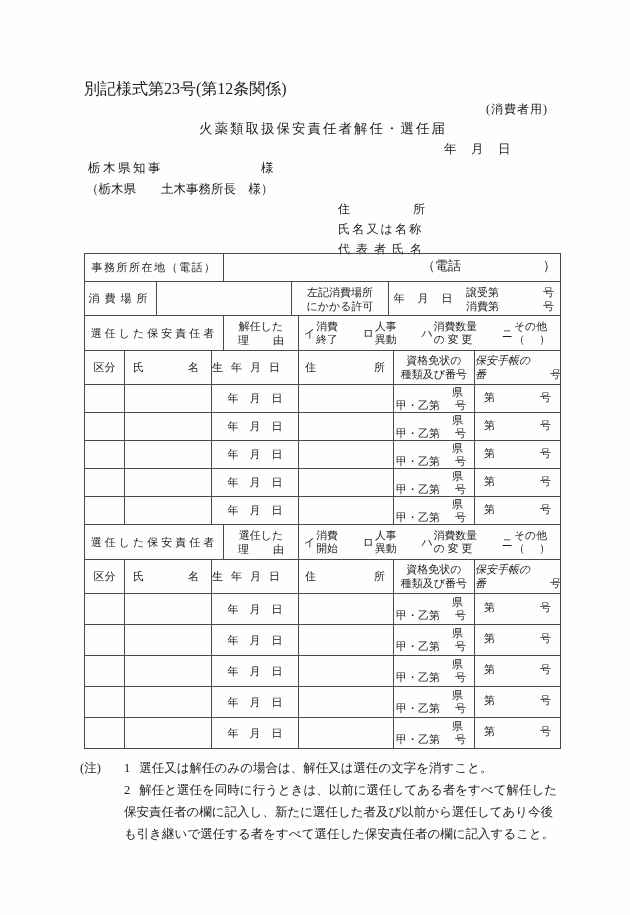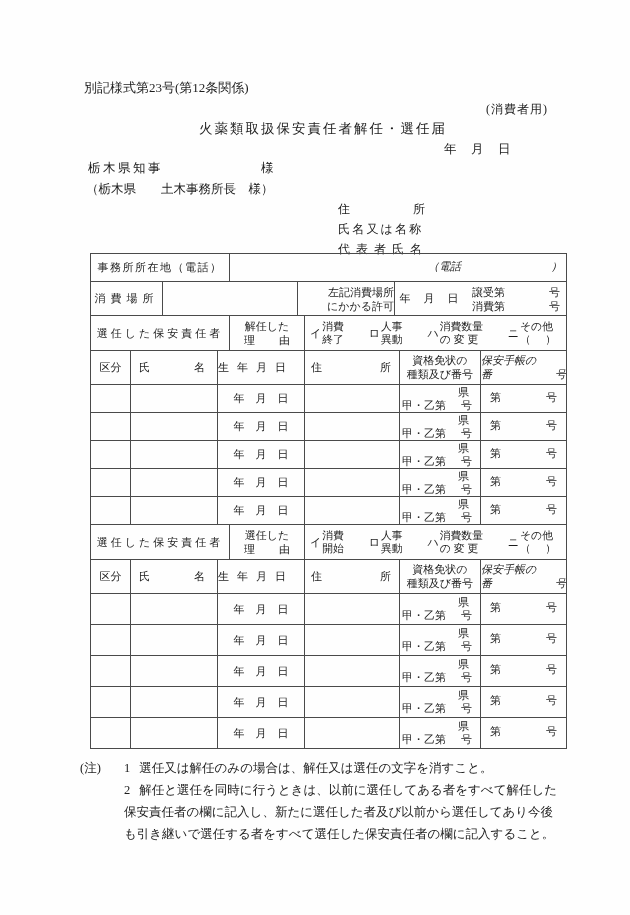--- a/index.html
+++ b/index.html
@@ -2,48 +2,48 @@
 <html><head>
 <meta charset="utf-8">
 <style>
   html,body { margin:0; padding:0; background:#ffffff; }
   .page {
     position:relative; width:630px; height:915px; background:#fefefe;
     font-family:"Liberation Serif","DejaVu Serif",serif; color:#1c1c1c;
     overflow:hidden;
   }
   
-  .form-number { position:absolute; left:84px; top:79px; font-size:13px; }
+  .form-number { position:absolute; left:84px; top:79px; font-size:16px; }
   .consumer-label { position:absolute; right:82px; top:101px; font-size:12px; letter-spacing:1px; }
   .doc-title { position:absolute; left:16px; right:0; top:120px; text-align:center; font-size:13.5px; letter-spacing:2px; }
   .date-line { position:absolute; left:444px; top:141px; font-size:12.5px; letter-spacing:1px; }
   .addressee { position:absolute; left:88px; top:160px; font-size:12.5px; letter-spacing:2.5px; }
   .addressee .sama { margin-left:98px; letter-spacing:0; }
   .addressee2 { position:absolute; left:86px; top:181px; font-size:12.5px; }
   .applicant { position:absolute; left:338px; top:199px; width:87px; font-size:12px; line-height:20px; }
   .applicant .jb { display:flex; justify-content:space-between; }
   .applicant .rep { letter-spacing:6px; white-space:nowrap; }
   .applicant .nm { letter-spacing:2.2px; white-space:nowrap; }
 
   
-  table.form { position:absolute; left:90px; top:253px; width:476px; border-collapse:collapse; table-layout:fixed;border-radius:12px; }
+  table.form { position:absolute; left:84px; top:253px; width:476px; border-collapse:collapse; table-layout:fixed;border-radius:12px; }
   table.form td { border:1px solid #4a4a4a; padding:0; font-size:11px; vertical-align:middle; overflow:hidden; }
   tr.r-office  { height:28px; }
   tr.r-place   { height:34px; }
   tr.r-resp    { height:35px; }
   tr.r-cols    { height:34px; }
   tr.r-data    { height:28px; }
   tr.r-data2   { height:31px; }
 
   .cell-office-label { text-align:center; letter-spacing:1.5px; }
   .tel-inner { display:flex; height:100%; align-items:flex-end; justify-content:flex-end; }
-  .tel-box { width:134px; display:flex; justify-content:space-between; padding:0 4px 3px 0; font-size:11px;font-style:italic; }
+  .tel-box { width:134px; display:flex; justify-content:space-between; padding:0 4px 3px 0; font-size:13px; }
 
   .cell-place-label { text-align:center; letter-spacing:5px; padding-left:5px; white-space:nowrap; }
-  .cell-permit { text-align:right; line-height:14px; font-size:11px; }
+  .cell-permit { text-align:center; line-height:14px; font-size:11px; }
   .licnum-inner { display:flex; align-items:center; height:100%; }
   .licnum-date { flex:1; text-align:center; letter-spacing:1px; }
   .licnum-nums { width:88px; padding:0 6px 0 8px; font-size:11px; line-height:14px; }
   .licnum-nums .jb { display:flex; justify-content:space-between; }
 
   .cell-resp-label { text-align:center; letter-spacing:3px; white-space:nowrap; }
   .reason-inner { display:flex; flex-direction:column; align-items:center; justify-content:center; line-height:14.5px; height:100%; }
   .reason-l2 { width:46px; display:flex; justify-content:space-between; }
 
   .opts { display:flex; align-items:center; justify-content:space-between; padding:0 10px 0 5px; height:100%; }

